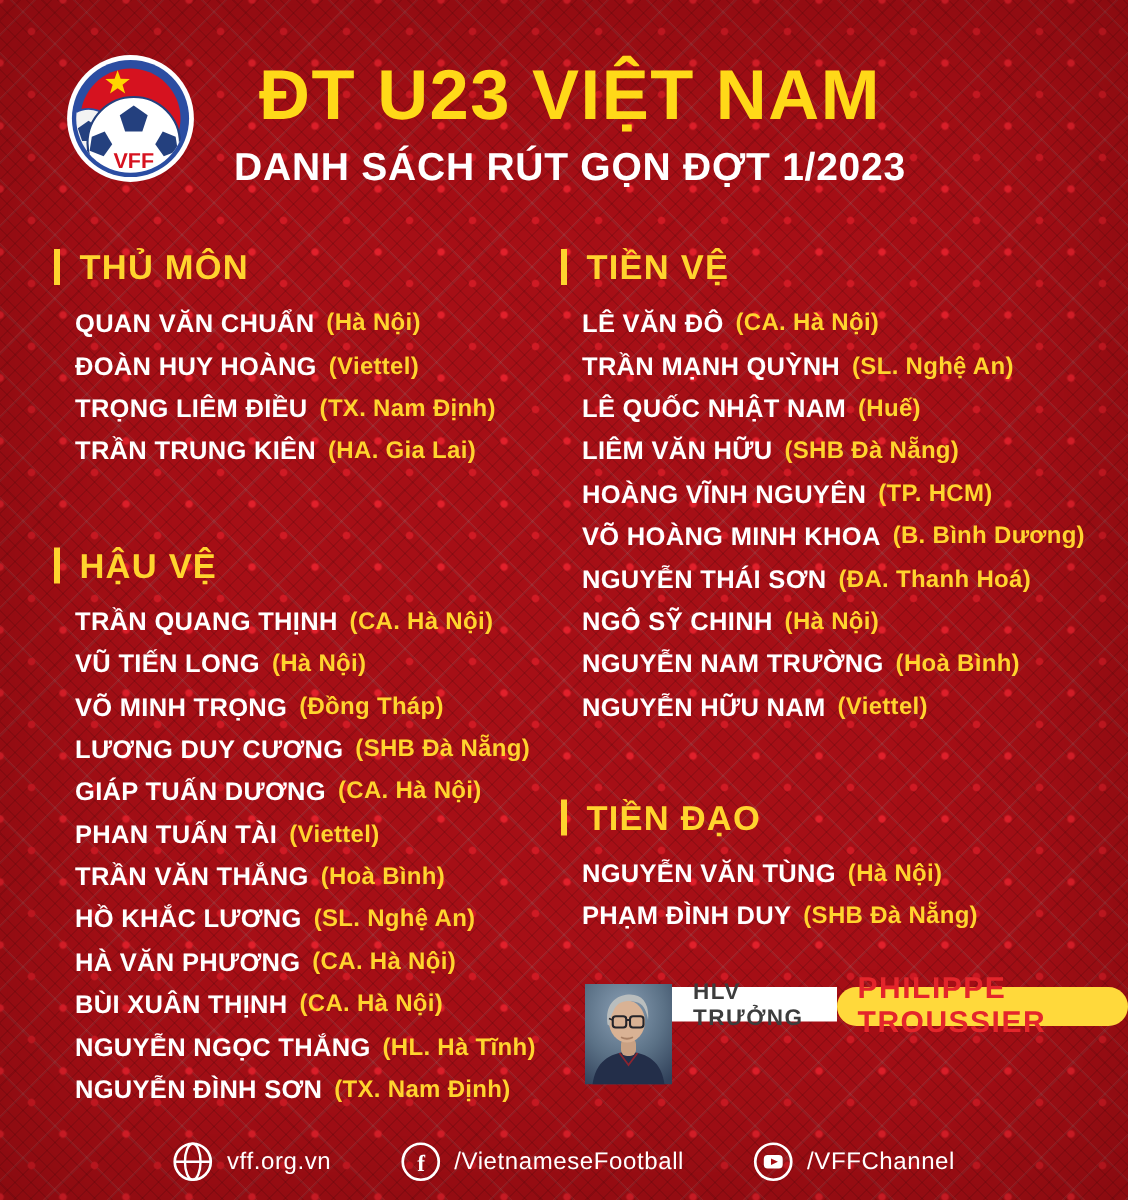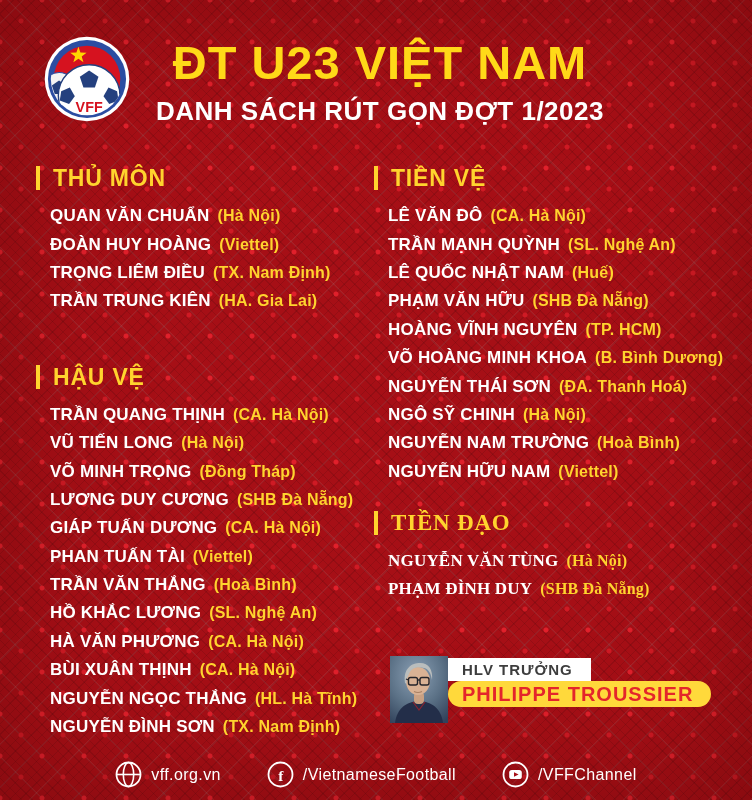--- a/index.html
+++ b/index.html
@@ -21,31 +21,31 @@
   
   .logo{position:absolute;left:44px;top:36px;width:86px;height:86px;}
   .header-text{position:absolute;left:150px;top:36px;width:460px;text-align:center;}
   .title{font-size:47px;line-height:54px;font-weight:800;color:#ffd918;letter-spacing:1px;margin:0;}
   .subtitle{font-size:26px;line-height:30px;font-weight:700;color:#ffffff;letter-spacing:.5px;margin:6px 0 0 0;}
   
   .col{position:absolute;top:166px;}
   .col-left{left:36px;width:332px;}
   .col-right{left:374px;width:374px;}
   .squad-section + .squad-section.sec-left2{margin-top:49px;}
-  .squad-section + .squad-section.sec-right2{margin-top:25px;font-family:Liberation Serif, serif;}
+  .squad-section + .squad-section.sec-right2{margin-top:47px;}
   .sec-head{display:flex;align-items:center;margin-bottom:12px;height:24px;}
   .sec-bar{width:4px;height:24px;background:#ffd42e;margin-right:13px;flex:0 0 auto;}
   .sec-title{font-size:23px;font-weight:800;color:#ffd42e;letter-spacing:.8px;margin:0;line-height:24px;}
   .player-row{height:28.4px;display:flex;align-items:center;padding-left:14px;white-space:nowrap;}
   .pname{font-size:17px;font-weight:700;color:#ffffff;letter-spacing:.2px;}
   .pclub{font-size:16px;font-weight:700;color:#ffd42e;margin-left:8px;letter-spacing:.2px;}
   
   .coach{position:absolute;left:390px;top:656px;display:flex;align-items:flex-start;}
   .coach-photo{width:58px;height:67px;flex:0 0 auto;display:block;}
-  .coach-labels{display:flex;flex-direction:column;align-items:flex-start;margin-top:2px;}
+  .coach-labels{display:flex;flex-direction:row;align-items:flex-start;margin-top:2px;}
   .coach-role{background:#ffffff;color:#3d3d3d;height:23px;display:flex;align-items:center;
     padding:0 18px 0 14px;font-size:15px;font-weight:700;letter-spacing:1px;}
   .coach-name{background:#ffd93b;color:#e4252b;height:26px;display:flex;align-items:center;
     padding:0 18px 0 14px;font-size:20px;font-weight:800;letter-spacing:1px;border-radius:14px;}
   
   .footer{position:absolute;left:0;right:0;top:761px;display:flex;justify-content:center;gap:46px;}
   .footer-item{display:flex;align-items:flex-end;gap:9px;color:#ffffff;font-size:16px;letter-spacing:.4px;}
   .footer-item svg{display:block;}
   .flabel{line-height:27px;}
 </style>
@@ -178,21 +178,21 @@
           </div>
           <div class="player-row">
             <span class="pname">TRẦN MẠNH QUỲNH</span>
             <span class="pclub">(SL. Nghệ An)</span>
           </div>
           <div class="player-row">
             <span class="pname">LÊ QUỐC NHẬT NAM</span>
             <span class="pclub">(Huế)</span>
           </div>
           <div class="player-row">
-            <span class="pname">PHẠM VĂN HỮU</span>
+            <span class="pname">LIÊM VĂN HỮU</span>
             <span class="pclub">(SHB Đà Nẵng)</span>
           </div>
           <div class="player-row">
             <span class="pname">HOÀNG VĨNH NGUYÊN</span>
             <span class="pclub">(TP. HCM)</span>
           </div>
           <div class="player-row">
             <span class="pname">VÕ HOÀNG MINH KHOA</span>
             <span class="pclub">(B. Bình Dương)</span>
           </div>

